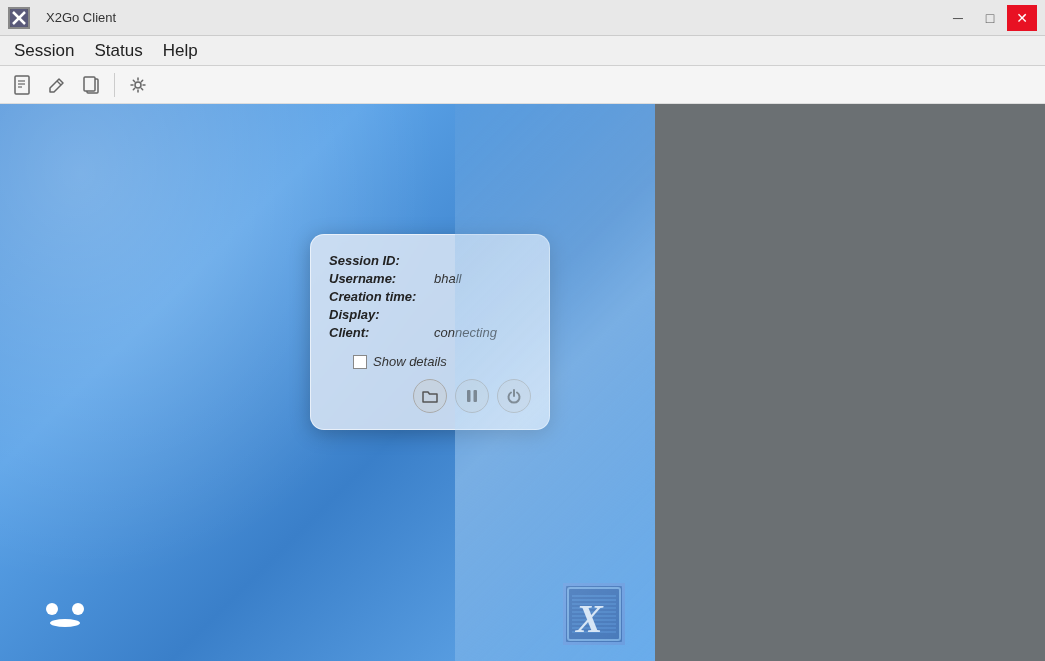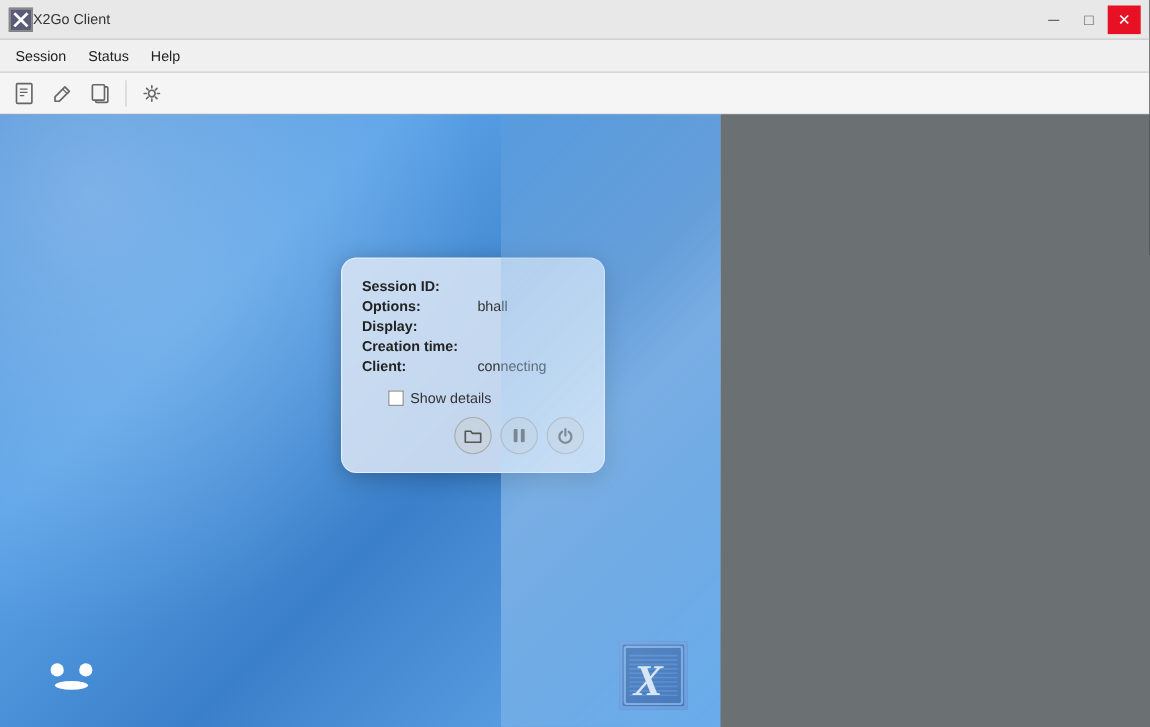--- a/index.html
+++ b/index.html
@@ -17,21 +17,21 @@
       align-items: center;
       justify-content: space-between;
       background: #e8e8e8;
       height: 36px;
       padding: 0 8px;
       border-bottom: 1px solid #ccc;
     }
     .title-bar-left {
       display: flex;
       align-items: center;
-      gap: 0;
+      gap: 16px;
     }
     .app-icon {
       width: 22px;
       height: 22px;
       background: #5b5b5b;
       border: 2px solid #888;
       display: flex;
       align-items: center;
       justify-content: center;
       color: white;
@@ -64,21 +64,21 @@
     .menu-bar {
       background: #f0f0f0;
       height: 30px;
       display: flex;
       align-items: center;
       padding: 0 4px;
       border-bottom: 1px solid #d0d0d0;
     }
     .menu-item {
       padding: 4px 10px;
-      font-size: 13px;
+      font-size: 17px;
       color: #222;
       cursor: pointer;
     }
 
     
     .toolbar {
       background: #f5f5f5;
       height: 38px;
       display: flex;
       align-items: center;
@@ -152,20 +152,21 @@
       position: absolute;
       top: 130px;
       left: 310px;
       width: 240px;
       background: rgba(220, 230, 245, 0.85);
       border-radius: 14px;
       padding: 18px 18px 16px 18px;
       box-shadow: 0 4px 20px rgba(0,0,0,0.25);
       backdrop-filter: blur(4px);
       border: 1px solid rgba(255,255,255,0.6);
+      font-style: italic;
     }
 
     .session-info {
       margin-bottom: 10px;
     }
     .session-row {
       display: flex;
       align-items: baseline;
       margin-bottom: 3px;
       font-size: 13px;
@@ -330,29 +331,29 @@
   <div class="left-panel">
 
     <div class="session-card">
       <div class="session-info">
 
         <div class="session-row">
           <span class="session-label">Session ID:</span>
           <span class="session-value"></span>
         </div>
         <div class="session-row">
-          <span class="session-label">Options:</span>
+          <span class="session-label">Username:</span>
           <span class="session-value">bhall</span>
         </div>
         <div class="session-row">
-          <span class="session-label">Display:</span>
+          <span class="session-label">Creation time:</span>
           <span class="session-value"></span>
         </div>
         <div class="session-row">
-          <span class="session-label">Creation time:</span>
+          <span class="session-label">Display:</span>
           <span class="session-value"></span>
         </div>
         <div class="session-row">
           <span class="session-label">Client:</span>
           <span class="session-value">connecting</span>
         </div>
       </div>
 
       <div class="show-details-row">
         <div class="show-details-cb"></div>

